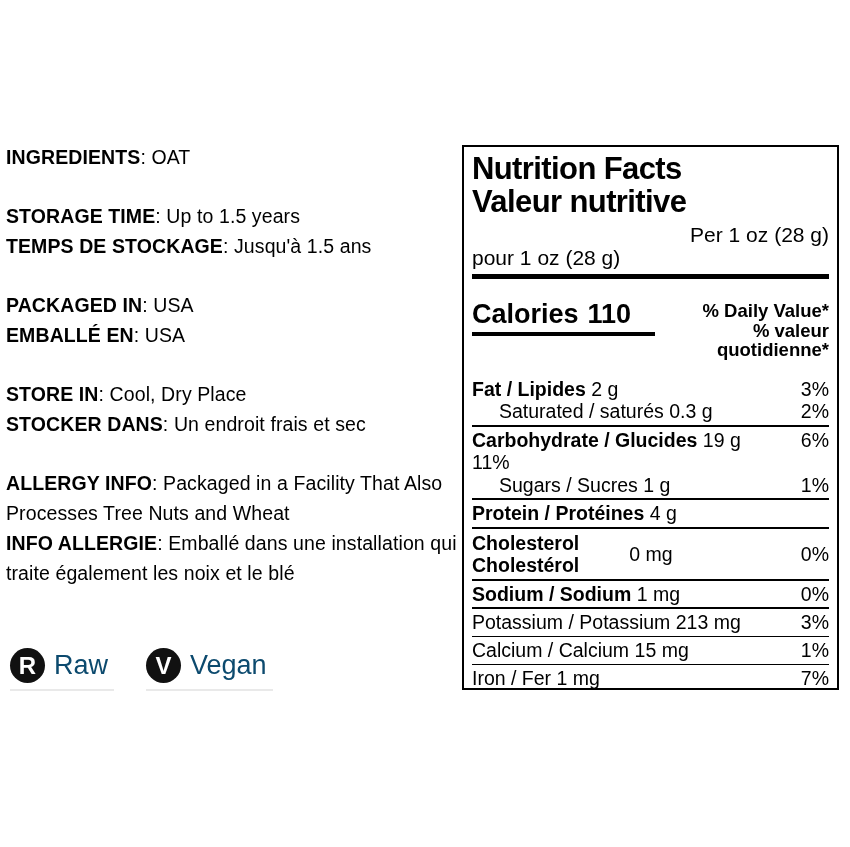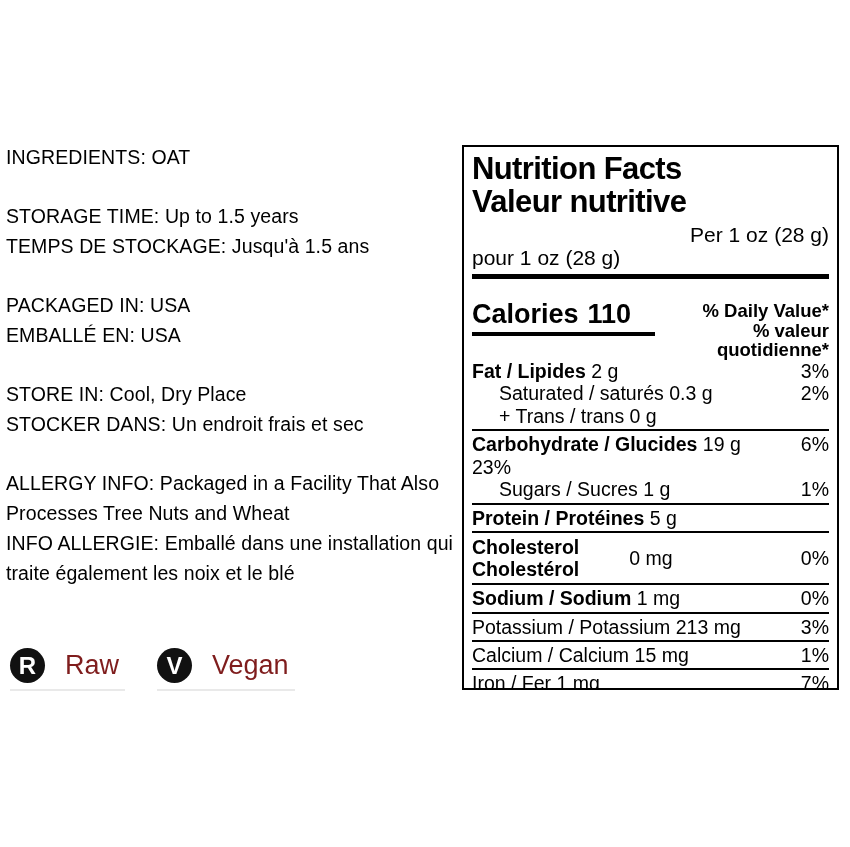--- a/index.html
+++ b/index.html
@@ -17,21 +17,21 @@
     position: absolute;
     left: 6px; top: 142px;
     width: 452px;
   }
   .info-group {
     margin-bottom: 29px;
     font-size: 19.5px;
     line-height: 30px;
     letter-spacing: 0.1px;
   }
-  .info-group .b { font-weight: normal; }
+  .info-group .b { font-weight: bold; }
 
   
   .badges {
     position: absolute;
     left: 10px; top: 646px;
     display: flex;
     align-items: center;
     gap: 32px;
   }
   .badge {
@@ -47,22 +47,22 @@
     color: #fff;
     font-weight: bold;
     font-size: 24px;
     display: flex;
     align-items: center;
     justify-content: center;
     flex: 0 0 auto;
   }
   .badge-label {
     font-size: 27px;
-    margin-left: 20px;
-    color: #7f1d1d;
+    margin-left: 9px;
+    color: #0c4a6e;
   }
 
   
   .nf-panel {
     position: absolute;
     left: 462px; top: 145px;
     width: 377px; height: 545px;
     border: 2px solid #000;
     padding: 5px 8px 18px 8px;
     background: #fff;
@@ -106,21 +106,21 @@
     padding-top: 2px;
   }
 
   .nf-row {
     display: flex;
     justify-content: space-between;
     align-items: baseline;
     font-size: 19.5px;
     line-height: 22.5px;
   }
-  .nf-row.first { margin-top: 0; }
+  .nf-row.first { margin-top: 18px; }
   .nf-row .nf-name { flex: 1 1 auto; }
   .nf-row .nf-dv { flex: 0 0 auto; text-align: right; }
   .nf-row.sub .nf-name { padding-left: 27px; }
   .nf-row .b { font-weight: bold; }
 
   .sep { height: 2px; background: #000; margin: 2px 0; }
   .sep.thin { height: 1.5px; }
 
   .chol-row {
     display: flex;
@@ -200,43 +200,39 @@
   </div>
 
   <div class="nf-row first">
     <span class="nf-name"><span class="b">Fat / Lipides</span><span> 2 g</span></span>
     <span class="nf-dv">3%</span>
   </div>
   <div class="nf-row sub">
     <span class="nf-name">Saturated / saturés 0.3 g</span>
     <span class="nf-dv">2%</span>
   </div>
-  <div class="nf-row sub">
-    <span class="nf-name">+ Trans / trans 0 g</span>
-    <span class="nf-dv"></span>
-  </div>
 
   <div class="sep"></div>
 
   <div class="nf-row">
     <span class="nf-name"><span class="b">Carbohydrate / Glucides</span><span> 19 g</span></span>
     <span class="nf-dv">6%</span>
   </div>
   <div class="nf-row sub">
-    <span class="nf-dv">23%</span>
+    <span class="nf-dv">11%</span>
   </div>
   <div class="nf-row sub">
     <span class="nf-name">Sugars / Sucres 1 g</span>
     <span class="nf-dv">1%</span>
   </div>
 
   <div class="sep"></div>
 
   <div class="nf-row">
-    <span class="nf-name"><span class="b">Protein / Protéines</span><span> 5 g</span></span>
+    <span class="nf-name"><span class="b">Protein / Protéines</span><span> 4 g</span></span>
     <span class="nf-dv"></span>
   </div>
 
   <div class="sep"></div>
 
   <div class="chol-row">
     <span class="chol-names">
       <span>Cholesterol</span>
       <span>Cholestérol</span>
     </span>

